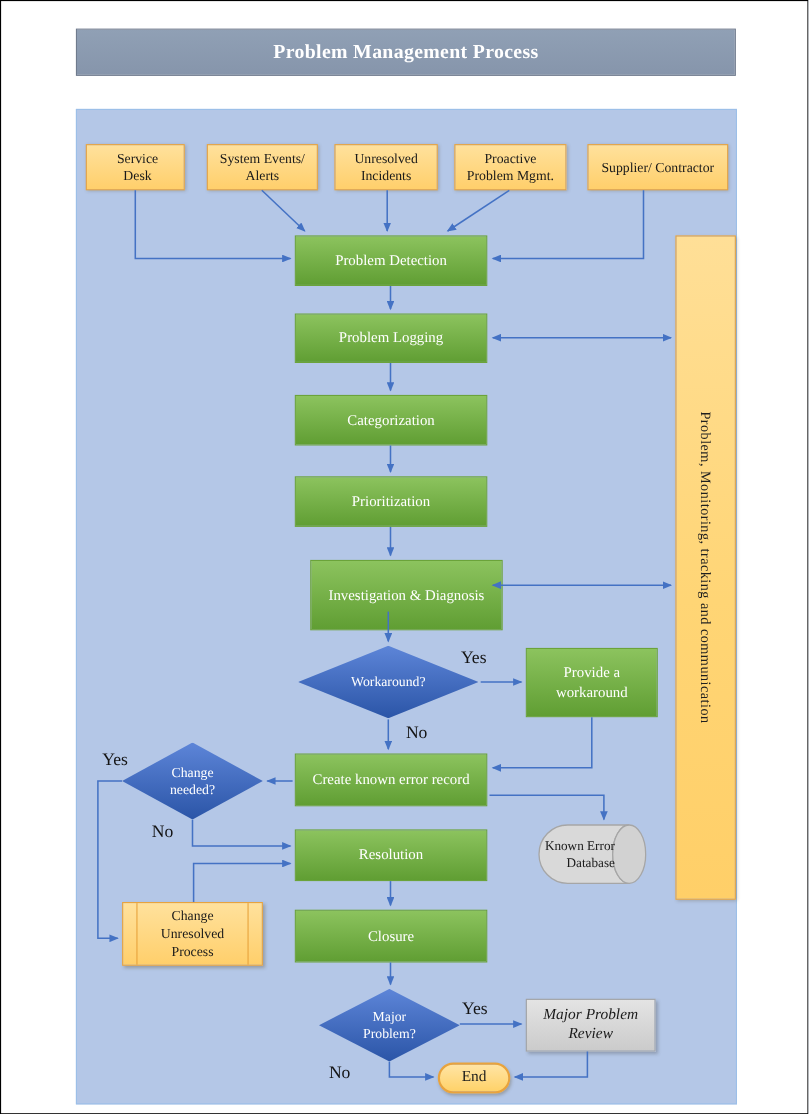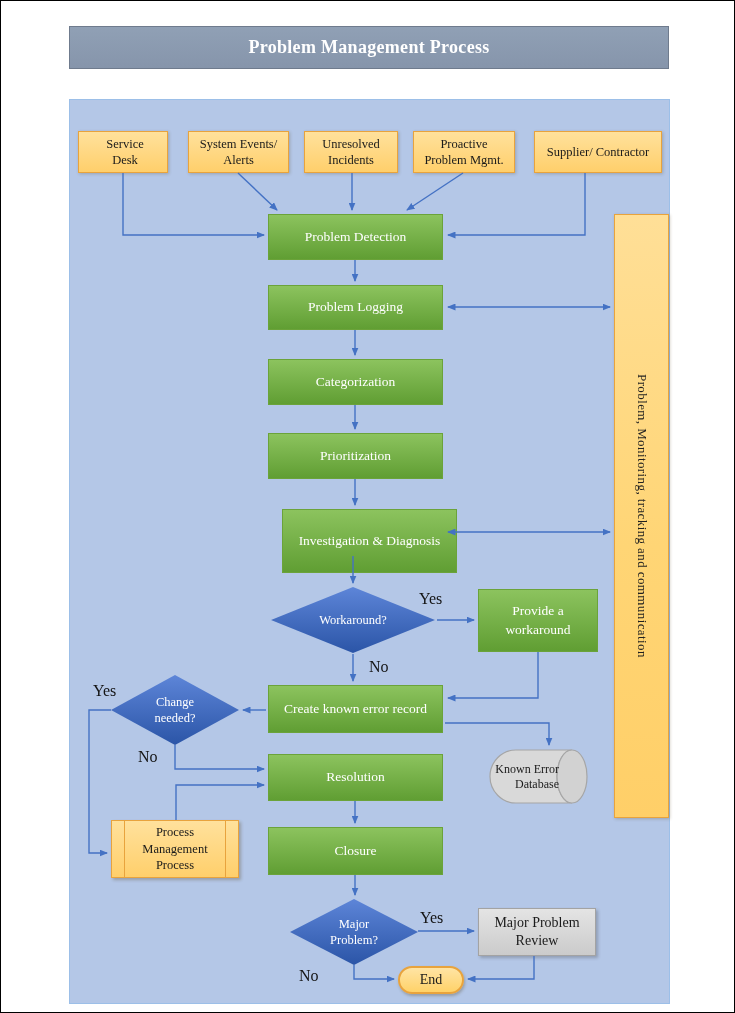--- a/index.html
+++ b/index.html
@@ -168,33 +168,33 @@
   <div class="abs diamond node" style="left:110px;top:674px;width:128px;height:70px;">
     <span class="dlabel" style="width:70px;">Change needed?</span>
   </div>
   <div class="abs diamond node" style="left:289px;top:898px;width:128px;height:66px;">
     <span class="dlabel" style="width:70px;">Major Problem?</span>
   </div>
 
   <div class="abs subproc node">
     <span class="bar-l"></span>
     <span class="bar-r"></span>
-    <span class="sp-label">Process Management Process</span>
+    <span class="sp-label">Change Unresolved Process</span>
   </div>
 
   <div class="abs cyl node">
     <svg width="99" height="55" viewBox="0 0 99 55">
       <path d="M 83 1 L 27 1 A 26 26.5 0 0 0 27 54 L 83 54 A 15 26.5 0 0 1 83 1 Z" fill="#d9d9d9" stroke="#a6a6a6" stroke-width="1.2"></path>
       <ellipse cx="83" cy="27.5" rx="15" ry="26.5" fill="#d2d2d2" stroke="#a6a6a6" stroke-width="1.2"></ellipse>
     </svg>
     <div class="cyl-label">Known Error Database</div>
   </div>
 
   <div class="abs review node">
-    <span style="width:100px;">Major Problem Review</span>
+    <span style="width:100px;font-style:italic;">Major Problem Review</span>
   </div>
 
   <div class="abs end node">
     <span>End</span>
   </div>
 
   <div class="branch" style="left:418px;top:589px;">Yes</div>
   <div class="branch" style="left:368px;top:657px;">No</div>
   <div class="branch" style="left:92px;top:681px;">Yes</div>
   <div class="branch" style="left:137px;top:747px;">No</div>

